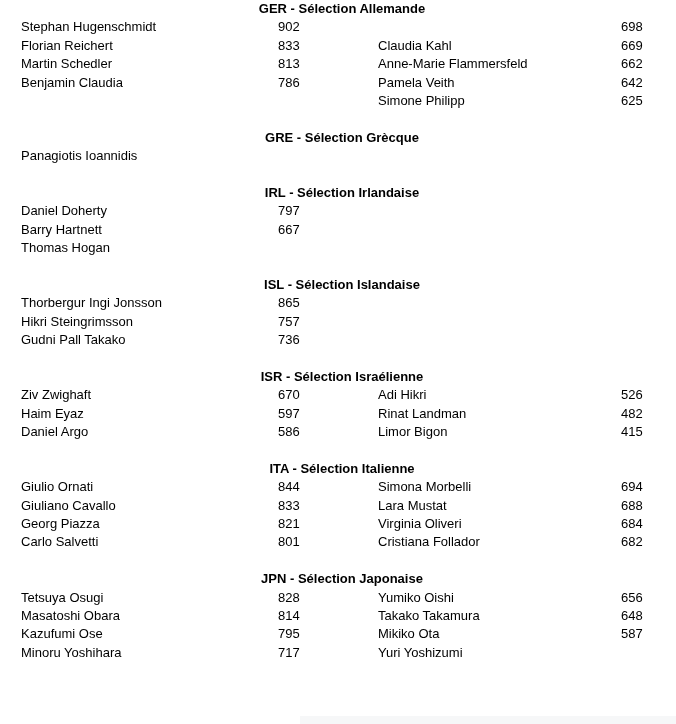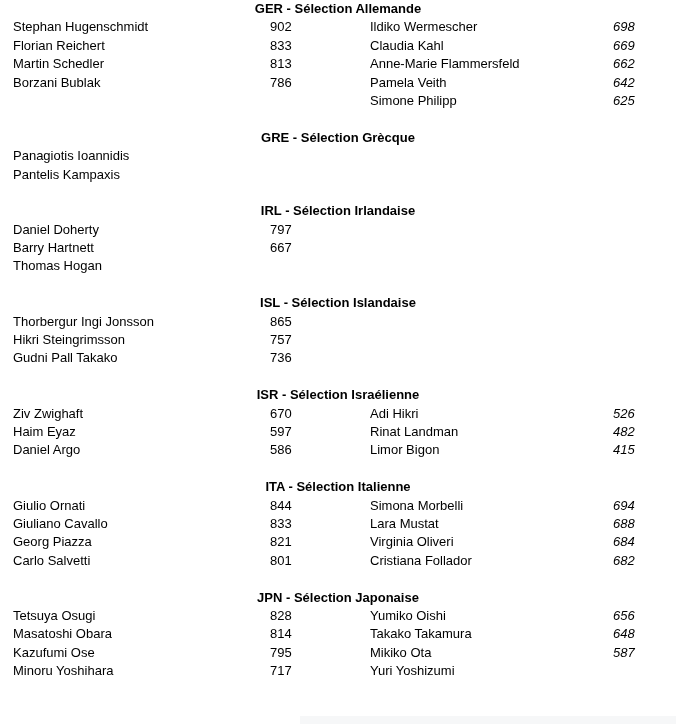--- a/index.html
+++ b/index.html
@@ -14,20 +14,21 @@
     overflow: hidden;
     font-family: "Liberation Sans", sans-serif;
     font-size: 13px;
     color: #000000;
   }
   main[data-name="results-page"] {
     padding-top: 0;
   }
   .section {
     margin-bottom: 18.4px; 
+    padding-left: 8px;
   }
   .section:last-child {
     margin-bottom: 8px;
   }
   .hdr {
     height: 18.4px;
     line-height: 18.4px;
     text-align: center;
     font-weight: bold;
     white-space: nowrap;
@@ -35,81 +36,74 @@
   .row {
     height: 18.4px;
     line-height: 18.4px;
     position: relative;
     white-space: nowrap;
   }
   .cell { position: absolute; top: 0; }
   .n1 { left: 13px; }
   .s1 { left: 270px; }
   .n2 { left: 370px; }
-  .s2 { left: 613px; font-style: italic; }
+  .s2 { left: 613px; }
   .bottom-strip {
     position: absolute;
     left: 300px;
     right: 0;
     bottom: 0;
     height: 8px;
     background: #f6f7f8;
   }
 </style>
 </head>
 <body>
 
 <main data-name="results-page">
     <section class="section" data-name="selection-section-ger">
       <div class="hdr" data-name="section-header">GER - Sélection Allemande</div>
       <div class="row" data-name="table-row">
         <span class="cell n1" data-name="athlete-name">Stephan Hugenschmidt</span>
         <span class="cell s1" data-name="athlete-score">902</span>
-        <span class="cell n2" data-name="athlete-name">Ildiko Wermescher</span>
         <span class="cell s2" data-name="athlete-score">698</span>
       </div>
       <div class="row" data-name="table-row">
         <span class="cell n1" data-name="athlete-name">Florian Reichert</span>
         <span class="cell s1" data-name="athlete-score">833</span>
         <span class="cell n2" data-name="athlete-name">Claudia Kahl</span>
         <span class="cell s2" data-name="athlete-score">669</span>
       </div>
       <div class="row" data-name="table-row">
         <span class="cell n1" data-name="athlete-name">Martin Schedler</span>
         <span class="cell s1" data-name="athlete-score">813</span>
         <span class="cell n2" data-name="athlete-name">Anne-Marie Flammersfeld</span>
         <span class="cell s2" data-name="athlete-score">662</span>
       </div>
       <div class="row" data-name="table-row">
-        <span class="cell n1" data-name="athlete-name">Borzani Bublak</span>
+        <span class="cell n1" data-name="athlete-name">Benjamin Claudia</span>
         <span class="cell s1" data-name="athlete-score">786</span>
         <span class="cell n2" data-name="athlete-name">Pamela Veith</span>
         <span class="cell s2" data-name="athlete-score">642</span>
       </div>
       <div class="row" data-name="table-row">
         <span class="cell n1" data-name="athlete-name"></span>
         <span class="cell s1" data-name="athlete-score"></span>
         <span class="cell n2" data-name="athlete-name">Simone Philipp</span>
         <span class="cell s2" data-name="athlete-score">625</span>
       </div>
     </section>
     <section class="section" data-name="selection-section-gre">
       <div class="hdr" data-name="section-header">GRE - Sélection Grècque</div>
       <div class="row" data-name="table-row">
         <span class="cell n1" data-name="athlete-name">Panagiotis Ioannidis</span>
         <span class="cell s1" data-name="athlete-score"></span>
         <span class="cell n2" data-name="athlete-name"></span>
         <span class="cell s2" data-name="athlete-score"></span>
       </div>
-      <div class="row" data-name="table-row">
-        <span class="cell n1" data-name="athlete-name">Pantelis Kampaxis</span>
-        <span class="cell s1" data-name="athlete-score"></span>
-        <span class="cell n2" data-name="athlete-name"></span>
-        <span class="cell s2" data-name="athlete-score"></span>
-      </div>
     </section>
     <section class="section" data-name="selection-section-irl">
       <div class="hdr" data-name="section-header">IRL - Sélection Irlandaise</div>
       <div class="row" data-name="table-row">
         <span class="cell n1" data-name="athlete-name">Daniel Doherty</span>
         <span class="cell s1" data-name="athlete-score">797</span>
         <span class="cell n2" data-name="athlete-name"></span>
         <span class="cell s2" data-name="athlete-score"></span>
       </div>
       <div class="row" data-name="table-row">

